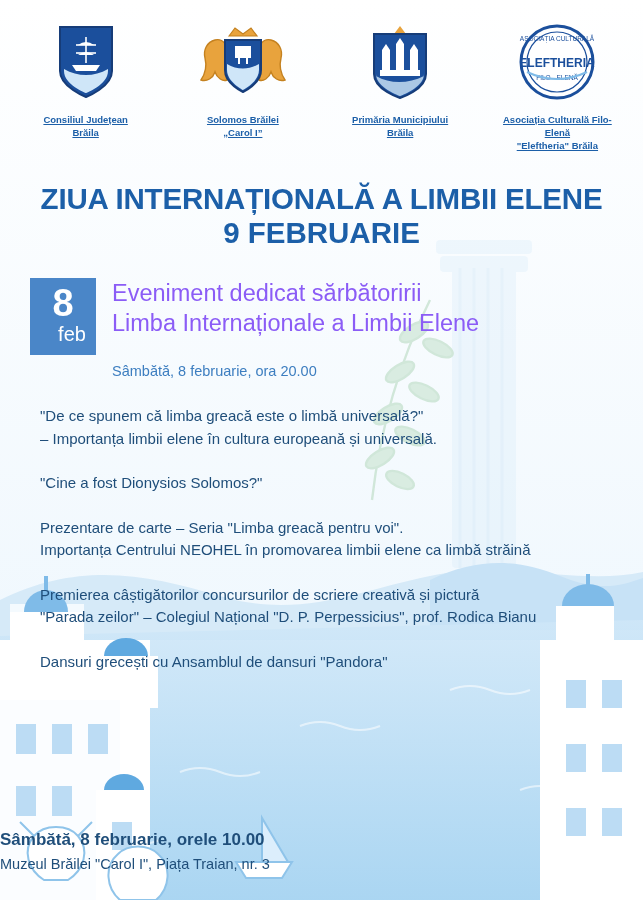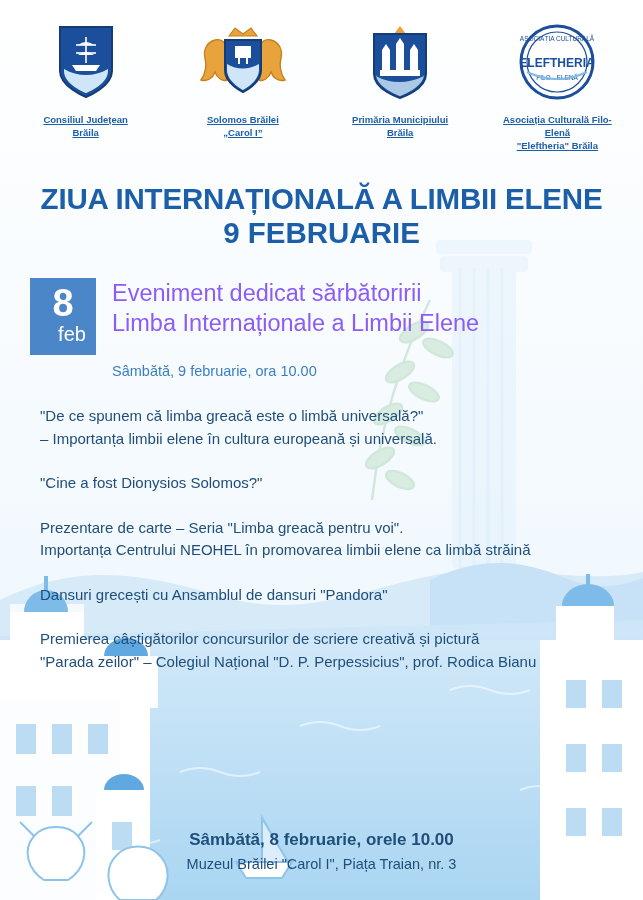--- a/index.html
+++ b/index.html
@@ -129,21 +129,20 @@
     line-height: 1.5;
     color: #1f4e7a;
   }
 
   
   .footer {
     position: absolute;
     left: 0; right: 0;
     bottom: 24px;
     z-index: 3;
-    text-align: center;
     color: #1f4e7a;
   }
   .footer .f1 { font-size: 17px; font-weight: bold; line-height: 1.5; }
   .footer .f2 { font-size: 14.5px; line-height: 1.6; }
 </style>
 </head>
 <body>
 
 <div class="poster">
 
@@ -327,45 +326,45 @@
   <div class="headline-row">
     <div class="date-badge">
       <div class="day">8</div>
       <div class="mon">feb</div>
     </div>
     <div class="headline-text">
       <div class="l1">Eveniment dedicat sărbătoririi</div>
       <div class="l2">Limba Internaționale a Limbii Elene</div>
     </div>
   </div>
-  <div class="headline-sub">Sâmbătă, 9 februarie, ora 10.00</div>
+  <div class="headline-sub">Sâmbătă, 8 februarie, ora 20.00</div>
 
   <div class="program">
 
     <div class="pblock">
       <div class="pline">"De ce spunem că limba greacă este o limbă universală?"</div>
       <div class="pline">– Importanța limbii elene în cultura europeană și universală.</div>
     </div>
 
     <div class="pblock">
       <div class="pline">"Cine a fost Dionysios Solomos?"</div>
     </div>
 
     <div class="pblock">
       <div class="pline">Prezentare de carte – Seria "Limba greacă pentru voi".</div>
       <div class="pline">Importanța Centrului NEOHEL în promovarea limbii elene ca limbă străină</div>
     </div>
 
     <div class="pblock">
-      <div class="pline">Dansuri grecești cu Ansamblul de dansuri "Pandora"</div>
-    </div>
-
-    <div class="pblock">
       <div class="pline">Premierea câștigătorilor concursurilor de scriere creativă și pictură</div>
       <div class="pline">"Parada zeilor" – Colegiul Național "D. P. Perpessicius", prof. Rodica Bianu</div>
+    </div>
+
+    <div class="pblock">
+      <div class="pline">Dansuri grecești cu Ansamblul de dansuri "Pandora"</div>
     </div>
 
   </div>
 
   <div class="footer">
     <div class="f1">Sâmbătă, 8 februarie, orele 10.00</div>
     <div class="f2">Muzeul Brăilei "Carol I", Piața Traian, nr. 3</div>
   </div>
 
 </div>

